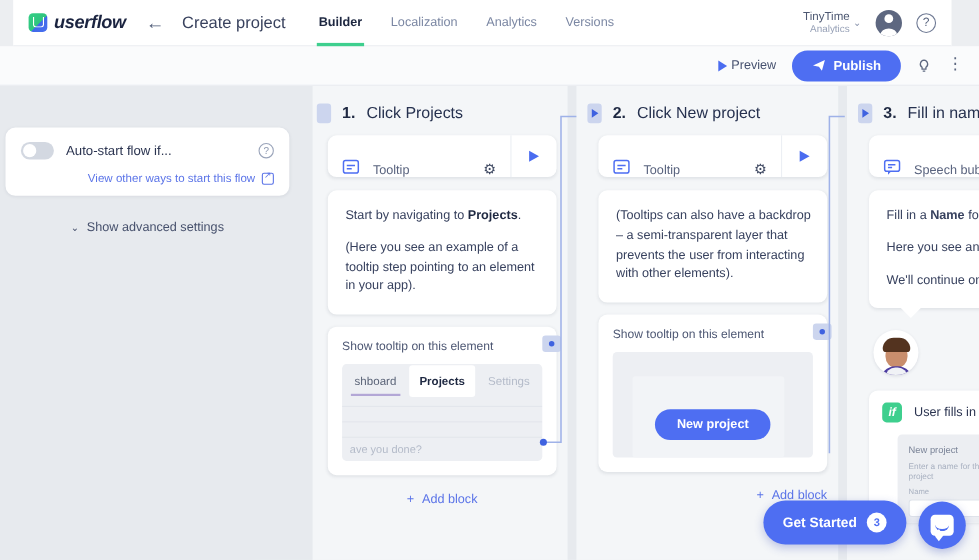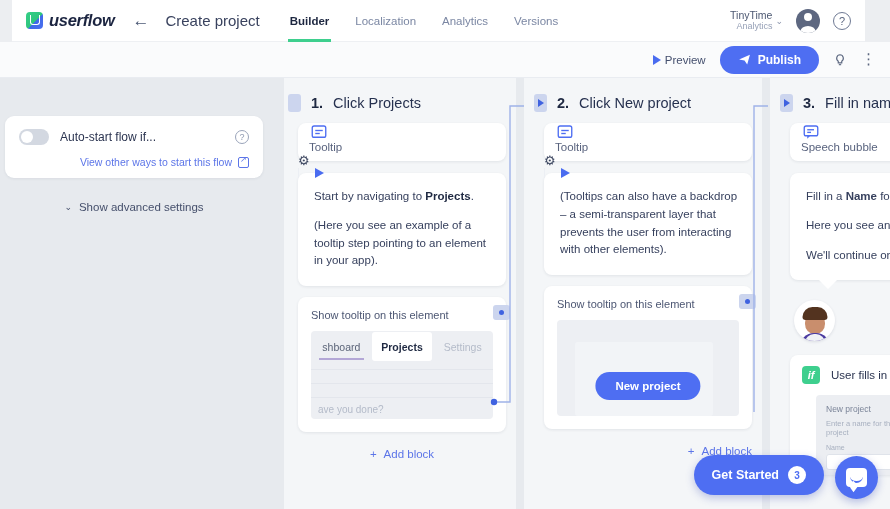--- a/index.html
+++ b/index.html
@@ -86,21 +86,21 @@
   .column { position: absolute; top: 0; width: 236px; height: 431px; }
 
   .step-head { display: flex; align-items: center; gap: 10px; height: 30px; margin-top: 10px; padding-left: 4px; }
   .step-marker { width: 13px; height: 18px; border-radius: 3px; background: #ccd5ee; flex: none; }
   .step-marker.arrow { display: flex; align-items: center; justify-content: center; }
   .arrow-head { width:0;height:0; border-left:6px solid #3f62e0; border-top:4px solid transparent; border-bottom:4px solid transparent; }
   .step-num { font-size: 14.5px; font-weight: 700; color: #1f2942; }
   .step-title { font-size: 14.5px; color: #26314f; white-space: nowrap; }
 
   .block-card { background:#fff; border-radius: 8px; box-shadow: 0 1px 3px rgba(30,40,70,0.09);
-    display: flex; align-items: flex-start; height: 38px; margin: 5px 14px 0 14px; flex-direction: column; }
+    display: flex; align-items: flex-end; height: 38px; margin: 5px 14px 0 14px; }
   .block-icon { width: 18px; height: 18px; margin-left: 12px; flex: none; position: relative; }
   .block-type { font-size: 11.5px; color: #59637e; margin-left: 11px; flex: 1; }
   .block-gear { font-size: 13px; color: #404a63; padding-right: 13px; cursor: pointer; }
   .block-play { width: 42px; height: 38px; border-left: 1px solid #eceff4; display:flex; align-items:center; justify-content:center; cursor:pointer; }
   .play-tri-sm { width:0;height:0; border-left:9px solid #4a6cf0; border-top:5.5px solid transparent; border-bottom:5.5px solid transparent; }
 
   .tip-card { background:#fff; border-radius: 8px; box-shadow: 0 1px 3px rgba(30,40,70,0.09);
     margin: 12px 14px 0 14px; padding: 15px 8px 16px 16px; }
   .tip-card p { font-size: 11.5px; line-height: 1.55; color: #37415e; }
   .tip-card p + p { margin-top: 11px; }

